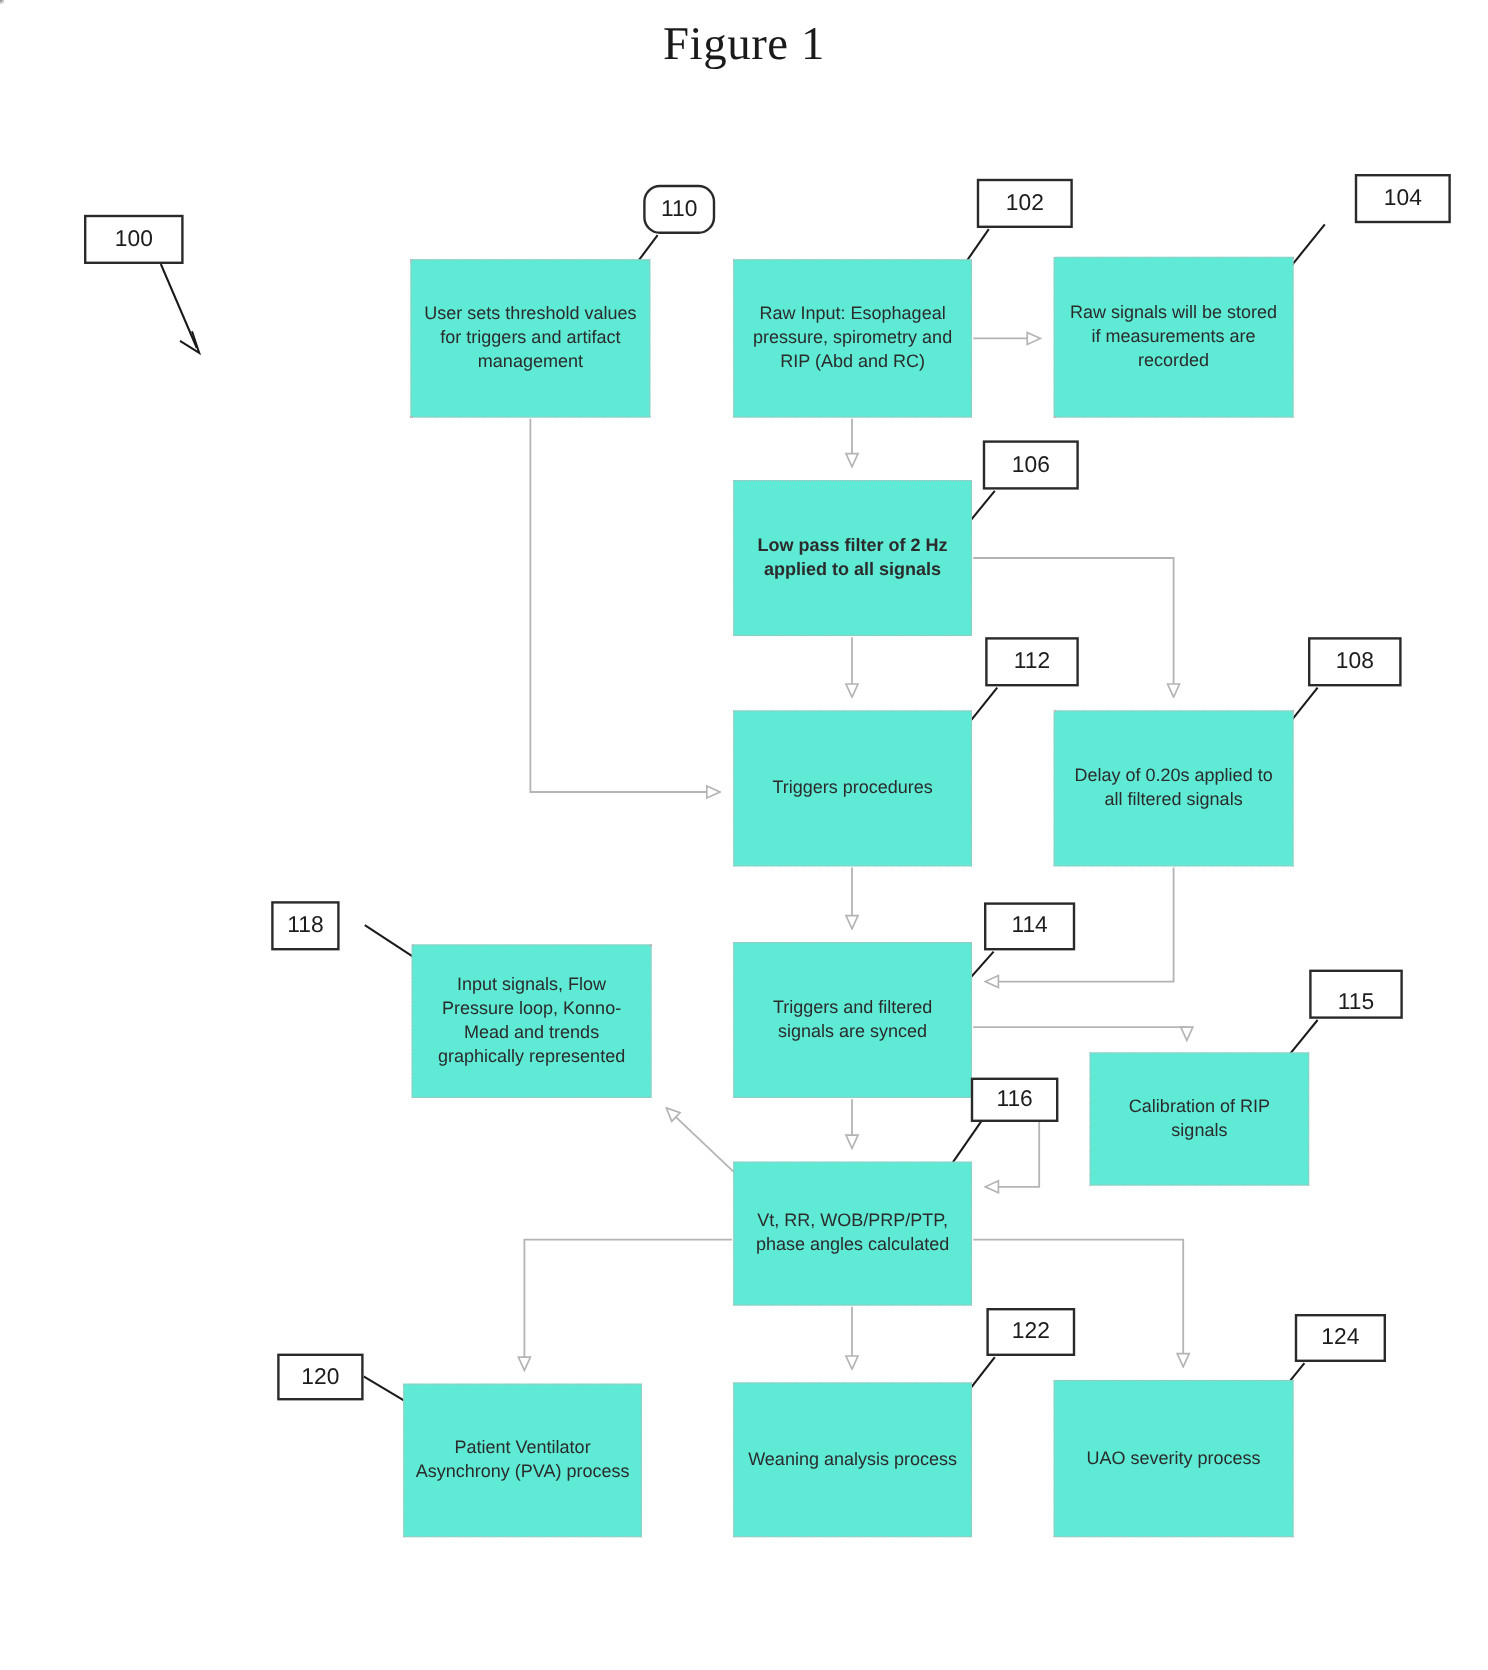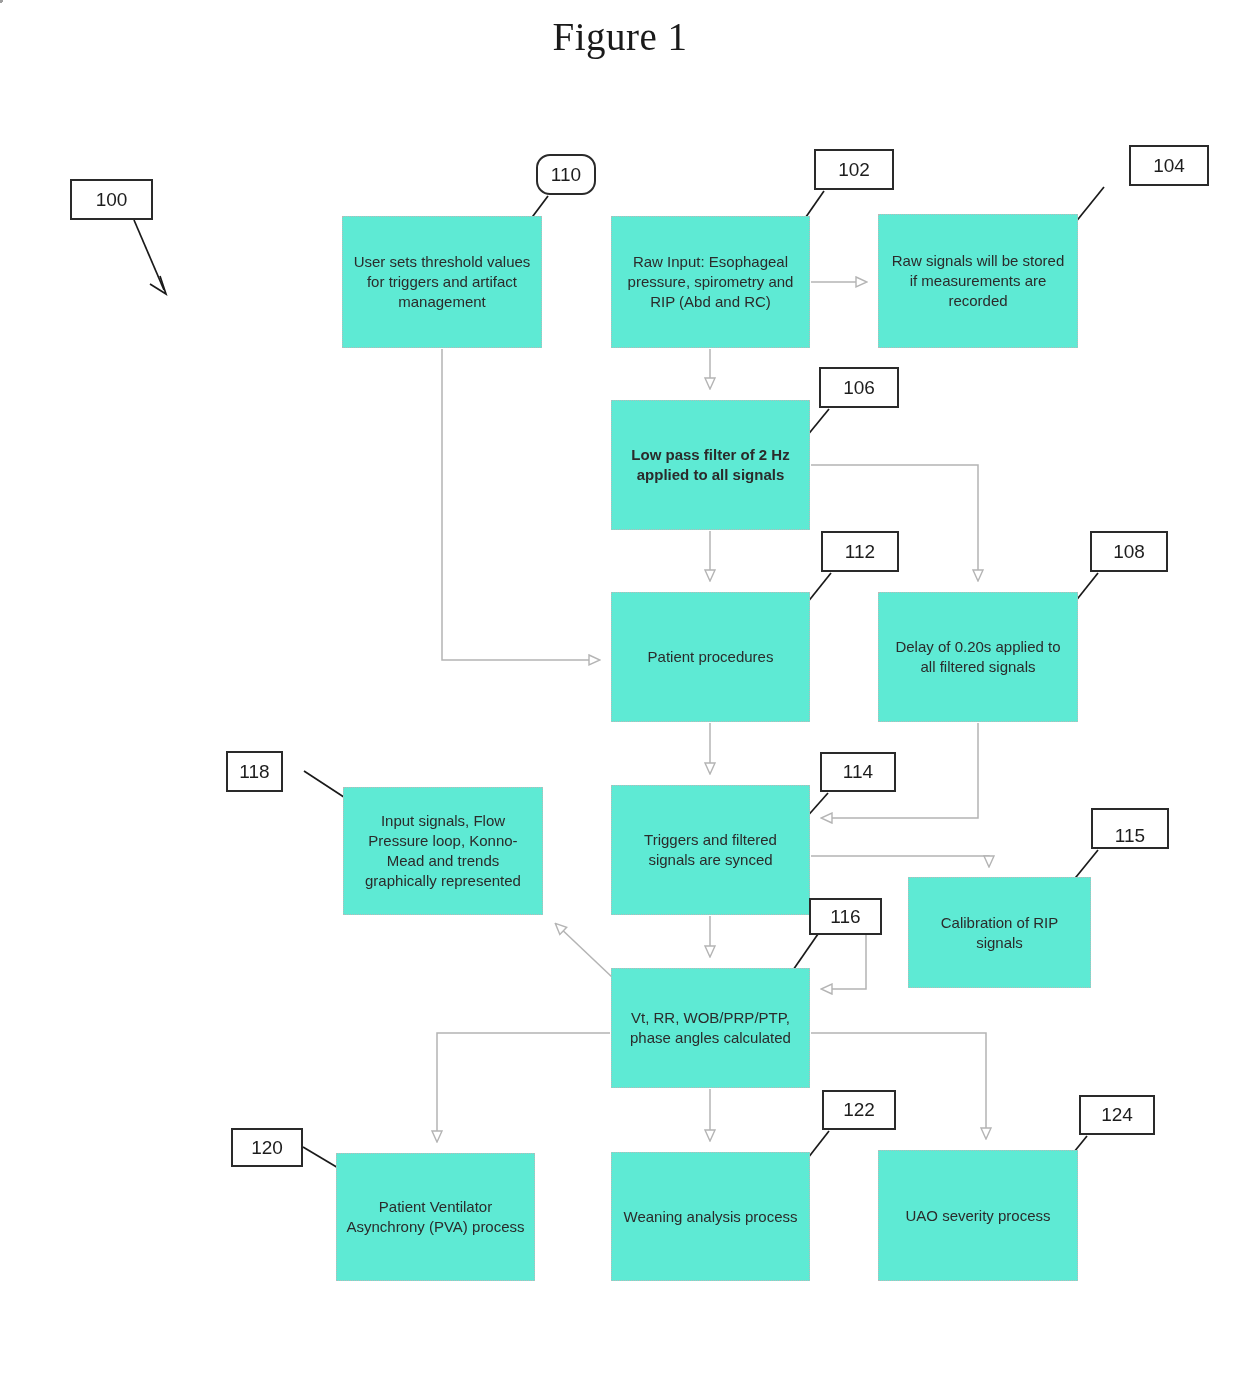--- a/index.html
+++ b/index.html
@@ -148,21 +148,21 @@
 
   <div class="pbox" style="left:878px; top:214px; width:200px; height:134px;">
     <span>Raw signals will be stored if measurements are recorded</span>
   </div>
 
   <div class="pbox" style="left:611px; top:400px; width:199px; height:130px;font-weight:bold;">
     <span>Low pass filter of 2 Hz applied to all signals</span>
   </div>
 
   <div class="pbox" style="left:611px; top:592px; width:199px; height:130px;">
-    <span>Patient procedures</span>
+    <span>Triggers procedures</span>
   </div>
 
   <div class="pbox" style="left:878px; top:592px; width:200px; height:130px;">
     <span>Delay of 0.20s applied to all filtered signals</span>
   </div>
 
   <div class="pbox" style="left:343px; top:787px; width:200px; height:128px;justify-content:flex-end;">
     <span>Input signals, Flow Pressure loop, Konno-Mead and trends graphically represented</span>
   </div>
 

